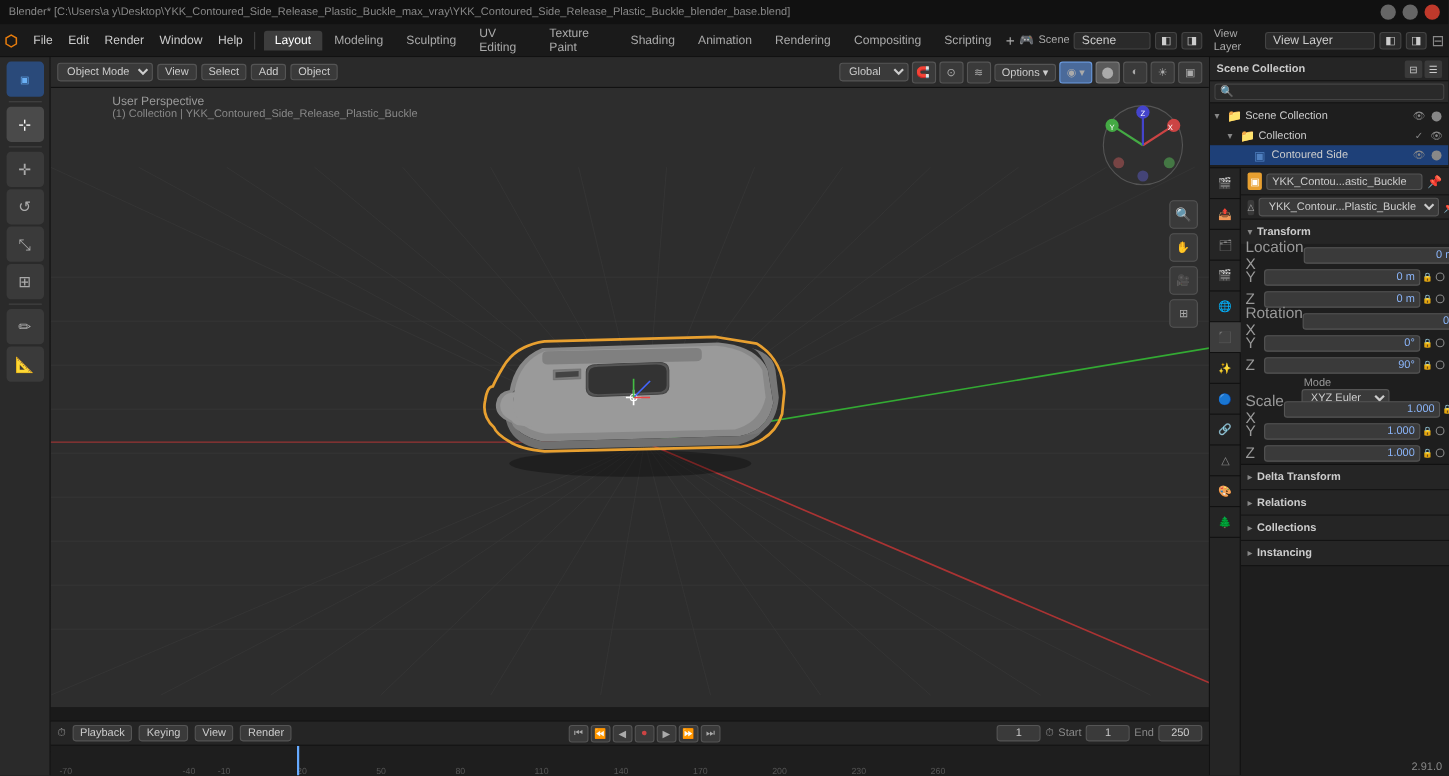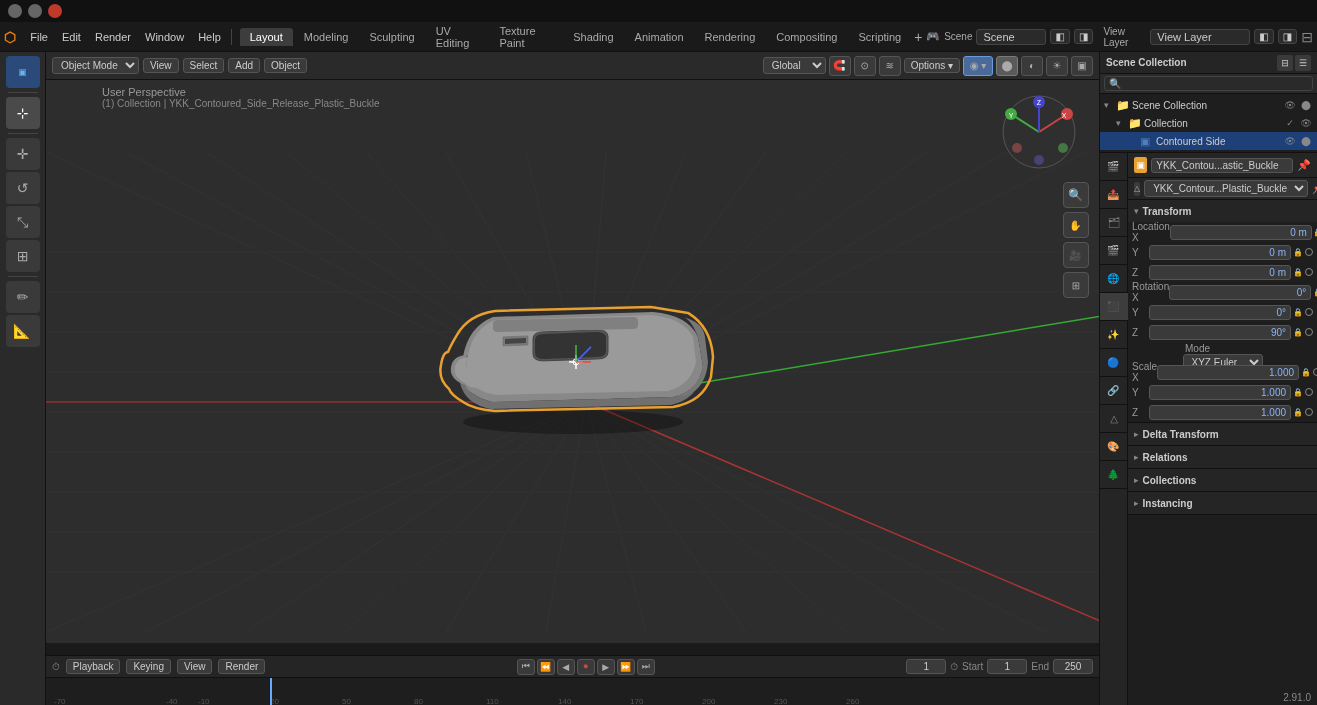--- a/index.html
+++ b/index.html
@@ -101,21 +101,21 @@
     .right-panel-inner { display: flex; flex: 1; overflow: hidden; min-height: 0; }
     .prop-panel-main { flex: 1; overflow-y: auto; background: #1e1e1e; }
 
     
     .obj-header { display: flex; align-items: center; padding: 4px 6px; background: #252525; border-bottom: 1px solid #111; gap: 4px; }
     .obj-icon { width: 16px; height: 16px; background: #e8a030; border-radius: 2px; display: flex; align-items: center; justify-content: center; font-size: 9px; color: #fff; }
     .obj-pin { color: #888; cursor: pointer; font-size: 11px; }
 
     
     .transform-row { display: flex; align-items: center; padding: 1px 4px; height: 20px; }
-    .tr-label { font-size: 10px; color: #999; width: 75px; }
+    .tr-label { font-size: 14px; color: #999; width: 75px; }
     .tr-input { flex: 1; background: #3a3a3a; border: 1px solid #555; color: #8ab4f8; padding: 1px 4px; border-radius: 3px; font-size: 10px; text-align: right; }
     .tr-lock { width: 14px; color: #888; margin-left: 2px; font-size: 8px; }
     .tr-dot { width: 8px; height: 8px; border-radius: 50%; border: 1px solid #888; margin-left: 2px; flex-shrink: 0; }
 
     
     .mode-row { display: flex; align-items: center; padding: 1px 4px; height: 20px; flex-direction: column; }
     .mode-label { font-size: 10px; color: #999; width: 75px; }
     .mode-select { flex: 1; background: #3a3a3a; border: 1px solid #555; color: #ccc; padding: 1px 4px; border-radius: 3px; font-size: 10px; }
 
     
@@ -127,20 +127,21 @@
     ::-webkit-scrollbar-thumb { background: #444; border-radius: 2px; }
 
     
     .bottom-status { height: 22px; background: #1a1a1a; border-top: 1px solid #111; display: flex; align-items: center; padding: 0 8px; gap: 8px; font-size: 10px; color: #888; }
     .bs-select { color: #fff; background: #2a4a7a; padding: 1px 6px; border-radius: 3px; }
   </style>
 </head>
 <body>
 
 <div style="background:#111; height:22px; display:flex; align-items:center; padding:0 8px; justify-content:space-between;">
+  <span style="font-size:10px; color:#888;">Blender* [C:\Users\a y\Desktop\YKK_Contoured_Side_Release_Plastic_Buckle_max_vray\YKK_Contoured_Side_Release_Plastic_Buckle_blender_base.blend]</span>
   <div style="display:flex; gap:6px;">
     <div style="width:14px;height:14px;background:#666;border-radius:50%;cursor:pointer;"></div>
     <div style="width:14px;height:14px;background:#666;border-radius:50%;cursor:pointer;"></div>
     <div style="width:14px;height:14px;background:#c0392b;border-radius:50%;cursor:pointer;"></div>
   </div>
 </div>
 
 <div class="top-menu" style="height:30px;">
   <span class="logo">⬡</span>
   <span class="menu-item">File</span>

